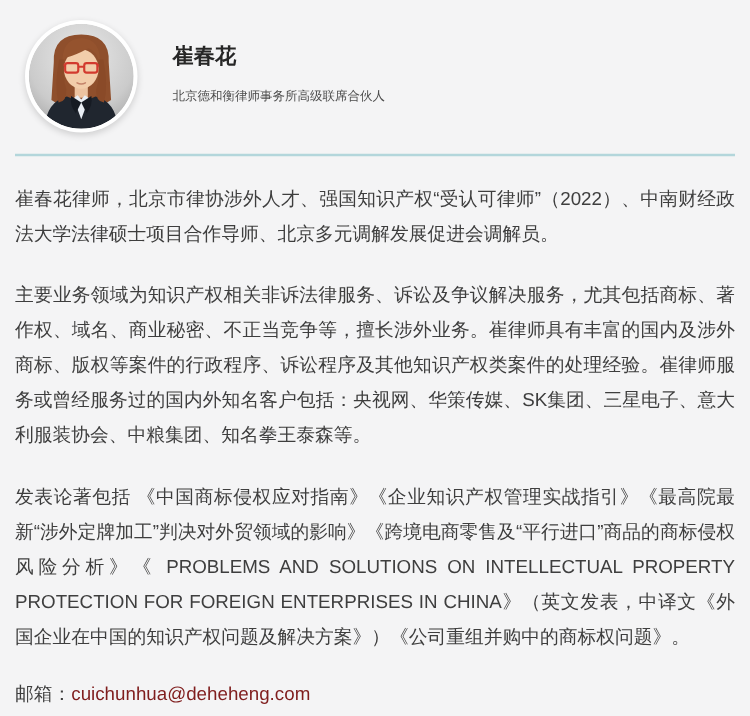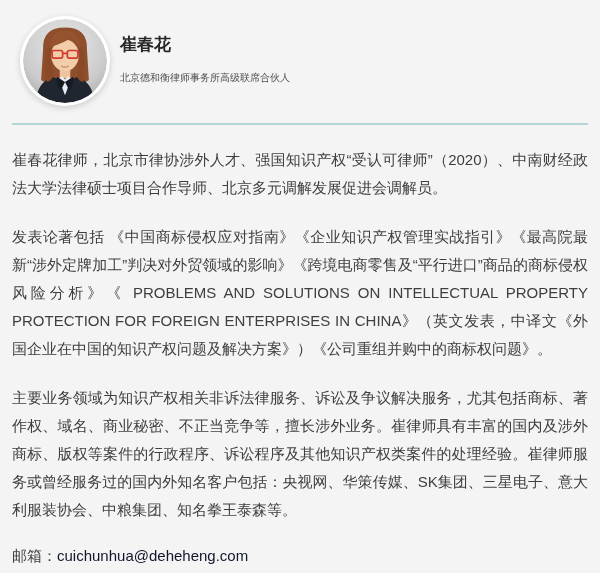--- a/index.html
+++ b/index.html
@@ -17,21 +17,21 @@
   }
   .page {
     width: 600px;
     height: 573px;
     padding: 16px 12px 14px;
   }
   
   .profile-header {
     display: flex;
     align-items: center;
-    gap: 10px;
+    gap: 28px;
     padding-left: 8px;
   }
   .avatar-ring {
     flex: 0 0 auto;
     width: 90px;
     height: 90px;
     padding: 3px;
     background: #ffffff;
     border-radius: 50%;
     box-shadow: 0 2px 6px rgba(0,0,0,0.16);
@@ -69,21 +69,21 @@
     line-height: 28px;
     text-align: justify;
     color: #3e3e3e;
   }
   .email-line {
     margin: 18px 0 0;
     font-size: 15px;
     line-height: 28px;
     color: #3e3e3e;
   }
-  .email-address { color: #0f172a; }
+  .email-address { color: #7f1d1d; }
 </style>
 </head>
 <body>
 
 <div class="page">
 
   <header class="profile-header">
     <div class="avatar-ring">
       <svg viewBox="0 0 88 88" xmlns="http://www.w3.org/2000/svg">
         <defs>
@@ -131,19 +131,19 @@
     </div>
     <div class="profile-info">
       <h1 class="profile-name">崔春花</h1>
       <div class="profile-title">北京德和衡律师事务所高级联席合伙人</div>
     </div>
   </header>
 
   <hr class="divider">
 
   <main>
-    <p class="bio-paragraph">崔春花律师，北京市律协涉外人才、强国知识产权“受认可律师”（2020）、中南财经政法大学法律硕士项目合作导师、北京多元调解发展促进会调解员。</p>
+    <p class="bio-paragraph">崔春花律师，北京市律协涉外人才、强国知识产权“受认可律师”（2022）、中南财经政法大学法律硕士项目合作导师、北京多元调解发展促进会调解员。</p>
+    <p class="bio-paragraph">主要业务领域为知识产权相关非诉法律服务、诉讼及争议解决服务，尤其包括商标、著作权、域名、商业秘密、不正当竞争等，擅长涉外业务。崔律师具有丰富的国内及涉外商标、版权等案件的行政程序、诉讼程序及其他知识产权类案件的处理经验。崔律师服务或曾经服务过的国内外知名客户包括：央视网、华策传媒、SK集团、三星电子、意大利服装协会、中粮集团、知名拳王泰森等。</p>
     <p class="bio-paragraph">发表论著包括 《中国商标侵权应对指南》《企业知识产权管理实战指引》《最高院最新“涉外定牌加工”判决对外贸领域的影响》《跨境电商零售及“平行进口”商品的商标侵权风险分析》《 PROBLEMS AND SOLUTIONS ON INTELLECTUAL PROPERTY PROTECTION FOR FOREIGN ENTERPRISES IN CHINA》（英文发表，中译文《外国企业在中国的知识产权问题及解决方案》）《公司重组并购中的商标权问题》。</p>
-    <p class="bio-paragraph">主要业务领域为知识产权相关非诉法律服务、诉讼及争议解决服务，尤其包括商标、著作权、域名、商业秘密、不正当竞争等，擅长涉外业务。崔律师具有丰富的国内及涉外商标、版权等案件的行政程序、诉讼程序及其他知识产权类案件的处理经验。崔律师服务或曾经服务过的国内外知名客户包括：央视网、华策传媒、SK集团、三星电子、意大利服装协会、中粮集团、知名拳王泰森等。</p>
     <p class="email-line"><span>邮箱：</span><span class="email-address">cuichunhua@deheheng.com</span></p>
   </main>
 
 </div>
 
 </body></html>

